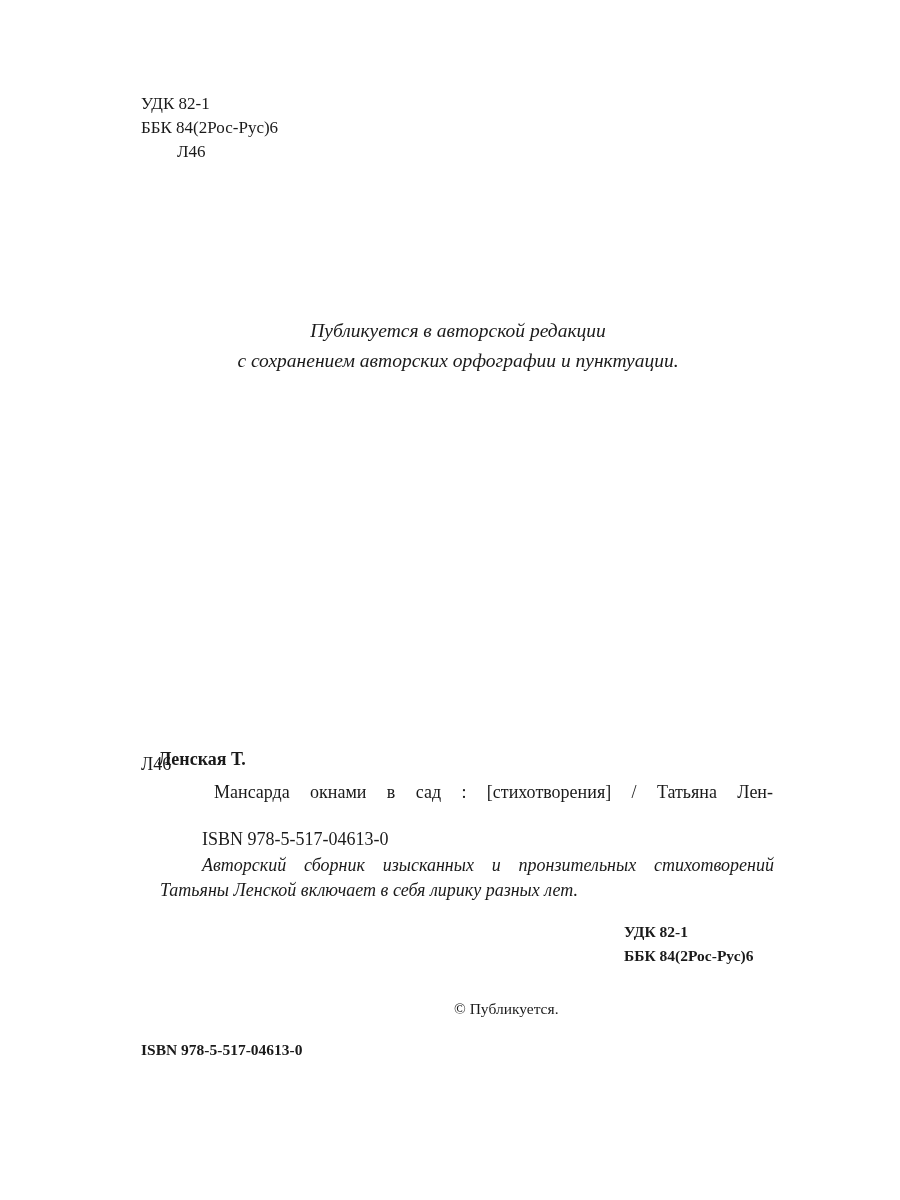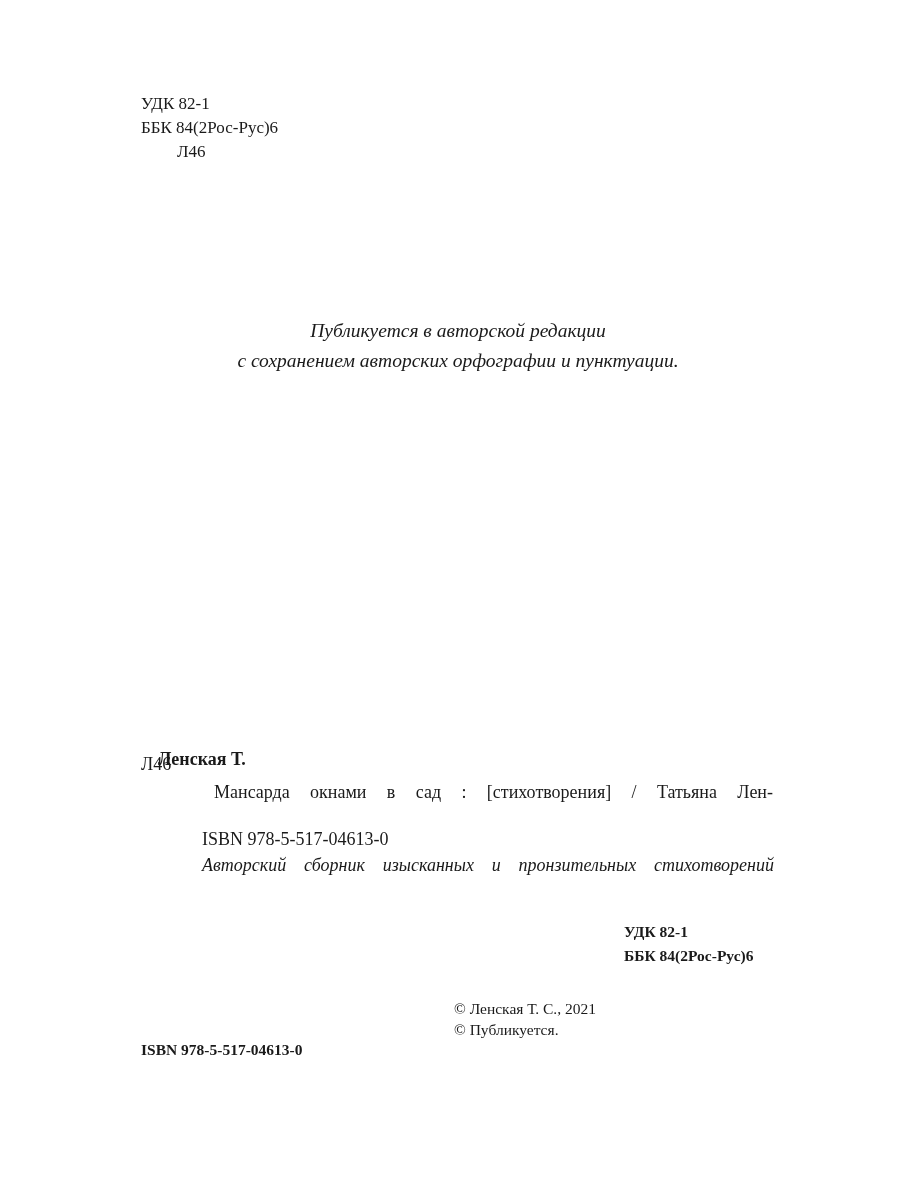--- a/index.html
+++ b/index.html
@@ -85,25 +85,25 @@
 <div class="abs bib-code cond">Л46</div>
 
 <div class="abs bib-text">
   <span class="bib-line first">Мансарда окнами в сад : [стихотворения] / Татьяна Лен-</span>
 </div>
 
 <div class="abs isbn-mid">ISBN 978-5-517-04613-0</div>
 
 <div class="abs annot">
   <span class="a1">Авторский сборник изысканных и пронзительных стихотворений</span>
+  <span class="a2">Татьяны Ленской включает в себя лирику разных лет.</span>
 </div>
 
 <div class="abs right-codes cond">
   <div>УДК 82-1</div>
   <div>ББК 84(2Рос-Рус)6</div>
 </div>
 
 <div class="abs copyright cond">
-  <div>© Ленская Т. С., 2021</div>
   <div>© Публикуется.</div>
 </div>
 
 <div class="abs isbn-bottom cond">ISBN 978-5-517-04613-0</div>
 
 </body></html>

